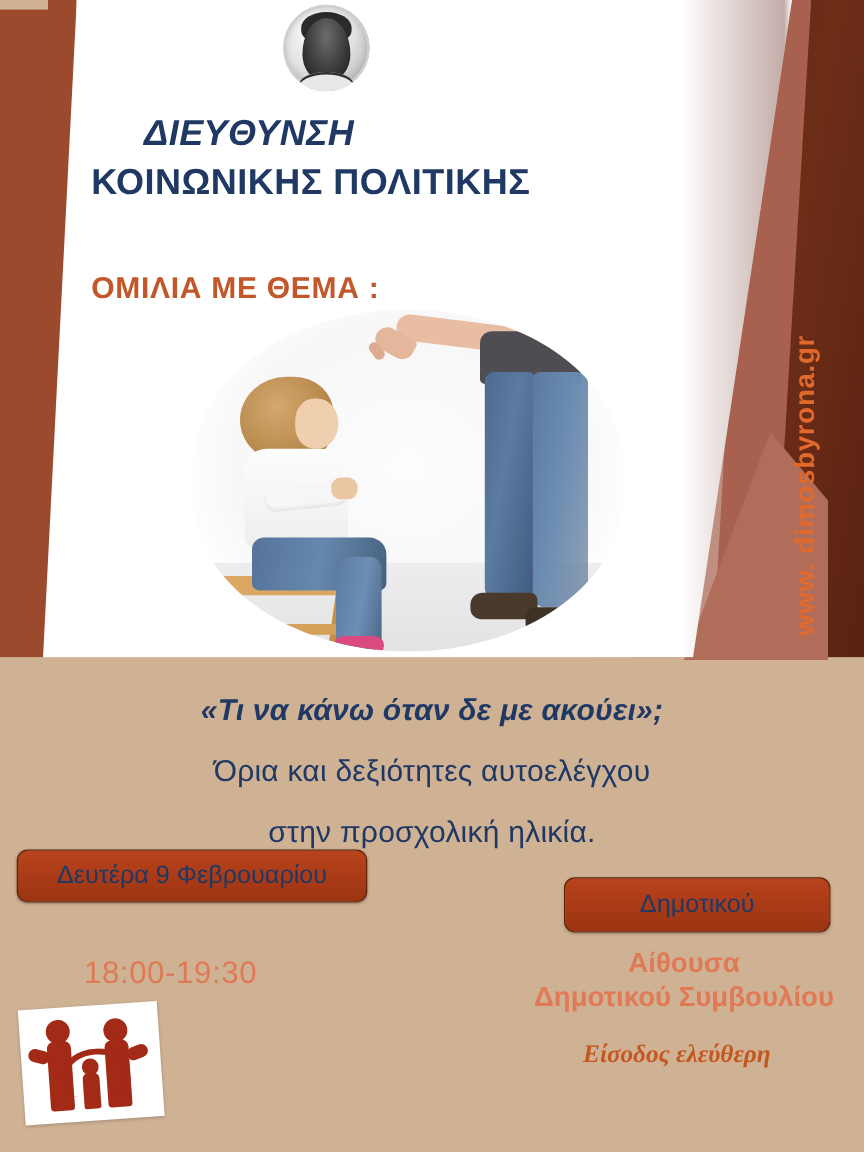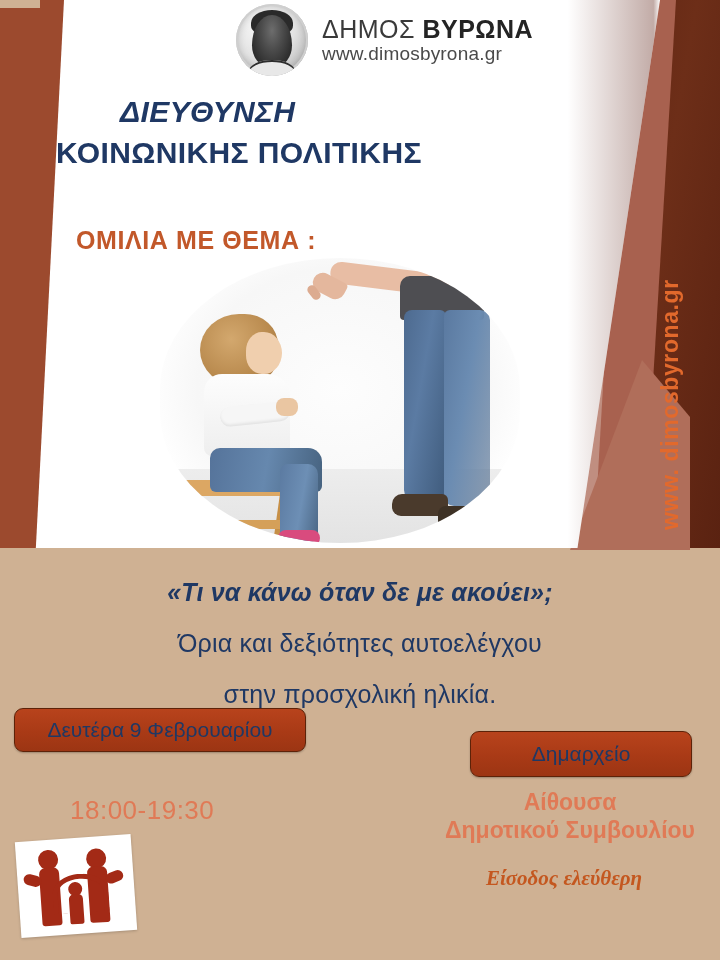--- a/index.html
+++ b/index.html
@@ -84,21 +84,21 @@
     width:46px;height:22px;background:#e8e8e8;border-radius:50% 50% 0 0;
     box-shadow:inset 0 2px 0 #2d2d2d;
   }
   .logo-text{display:flex;flex-direction:column;line-height:1.05;}
   .logo-title{font-size:25px;color:#3a3a3a;letter-spacing:.5px;}
   .logo-title b{font-weight:700;color:#242424;}
   .logo-url{font-size:19px;color:#4a4a4a;letter-spacing:.2px;margin-top:2px;}
 
   
   .h-line1{position:absolute;left:120px;top:95px;font-size:30px;font-weight:700;color:#1f3864;letter-spacing:.4px;font-style:italic;}
-  .h-line2{position:absolute;left:56px;top:136px;font-size:30px;font-weight:700;color:#1f3864;letter-spacing:.4px;}
+  .h-line2{position:absolute;left:56px;top:136px;font-size:30px;font-weight:700;color:#1f3864;letter-spacing:.4px;padding-left:20px;}
   .h-line3{position:absolute;left:56px;top:182px;font-size:19px;font-weight:700;color:#1f3864;letter-spacing:.2px;}
   .h-line4{position:absolute;left:76px;top:226px;font-size:25px;font-weight:700;color:#c2582a;letter-spacing:.6px;}
 
   
   .photo{
     position:absolute;left:160px;top:258px;width:360px;height:285px;
     border-radius:50% / 46%;
     overflow:hidden;
     background:
       radial-gradient(ellipse at 50% 46%,#fdfdfd 0%,#f7f7f7 56%,#ffffff 76%,#ffffff 100%);
@@ -199,24 +199,20 @@
   <div class="white-panel"></div>
   <div class="white-panel-edge"></div>
   <div class="wedge-left"></div>
   <div class="wedge-left-top"></div>
 
   <div class="logo-row">
     <div class="coin">
       <div class="hair"></div>
       <div class="head"></div>
       <div class="collar"></div>
-    </div>
-    <div class="logo-text">
-      <div class="logo-title"><span>ΔΗΜΟΣ </span><b>ΒΥΡΩΝΑ</b></div>
-      <div class="logo-url">www.dimosbyrona.gr</div>
     </div>
   </div>
 
   <div class="h-line1">ΔΙΕΥΘΥΝΣΗ</div>
   <div class="h-line2">ΚΟΙΝΩΝΙΚΗΣ ΠΟΛΙΤΙΚΗΣ</div>
   <div class="h-line4">ΟΜΙΛΙΑ ΜΕ ΘΕΜΑ :</div>
 
   <div class="photo">
     <div class="floor"></div>
     <div class="adult-arm"></div>
@@ -247,21 +243,21 @@
 
   <div class="topic">
     <div class="topic-l1">«Τι να κάνω όταν δε με ακούει»;</div>
     <div class="topic-l2">Όρια και δεξιότητες αυτοελέγχου</div>
     <div class="topic-l3">στην προσχολική ηλικία.</div>
   </div>
 
   <div class="badge badge-date">Δευτέρα 9 Φεβρουαρίου</div>
   <div class="time">18:00-19:30</div>
 
-  <div class="badge badge-venue">Δημαρχείο</div>
+  <div class="badge badge-venue">Δημοτικού</div>
   <div class="venue-hall">
     <div>Αίθουσα</div>
     <div>Δημοτικού Συμβουλίου</div>
   </div>
   <div class="free-entry">Είσοδος ελεύθερη</div>
 
   <div class="famcard">
     <div class="fam">
       <div class="fig f-head-l"></div>
       <div class="fig f-body-l"></div>

